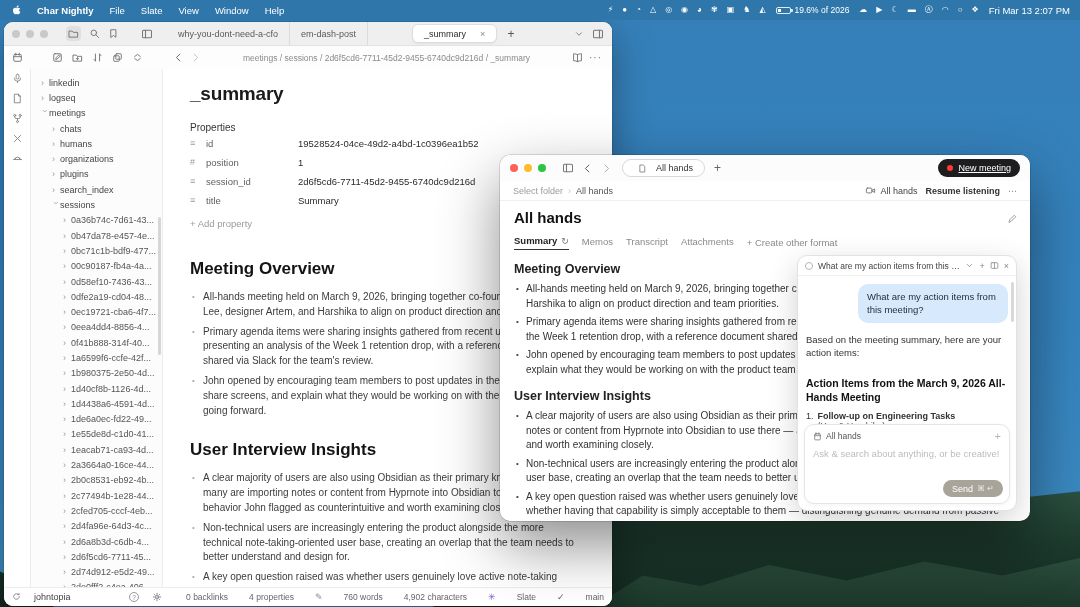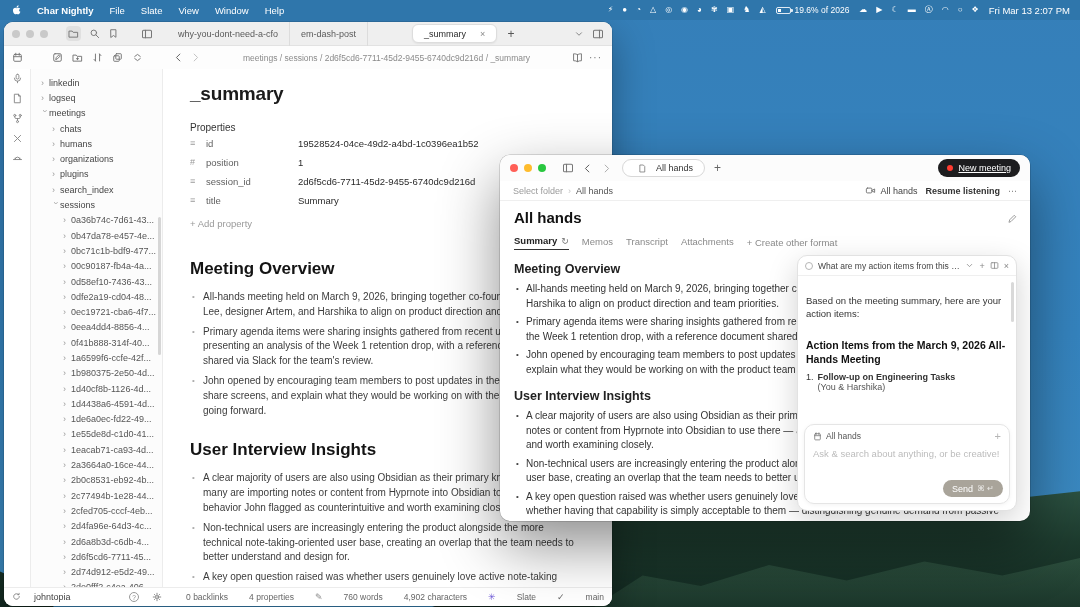--- a/index.html
+++ b/index.html
@@ -742,20 +742,21 @@
       <span class="hic">+</span>
       <span class="svgi hic">
         <svg width="9" height="9" viewBox="0 0 16 16">
             <rect x="2" y="3" width="12" height="10" rx="1.5"></rect>
             <path d="M8 3v10"></path>
           </svg>
       </span>
       <span class="hic">×</span>
     </div>
     <div class="chat-body">
+      <div class="bubble">What are my action items from this meeting?</div>
       <div class="reply-intro">Based on the meeting summary, here are your action items:</div>
       <div class="reply-h">Action Items from the March 9, 2026 All-Hands Meeting</div>
       <div class="oli">
         <span>1.</span>
         <span class="t">
           <b>Follow-up on Engineering Tasks</b><br>
           <span class="sub">(You &amp; Harshika)</span>
         </span>
       </div>
 

